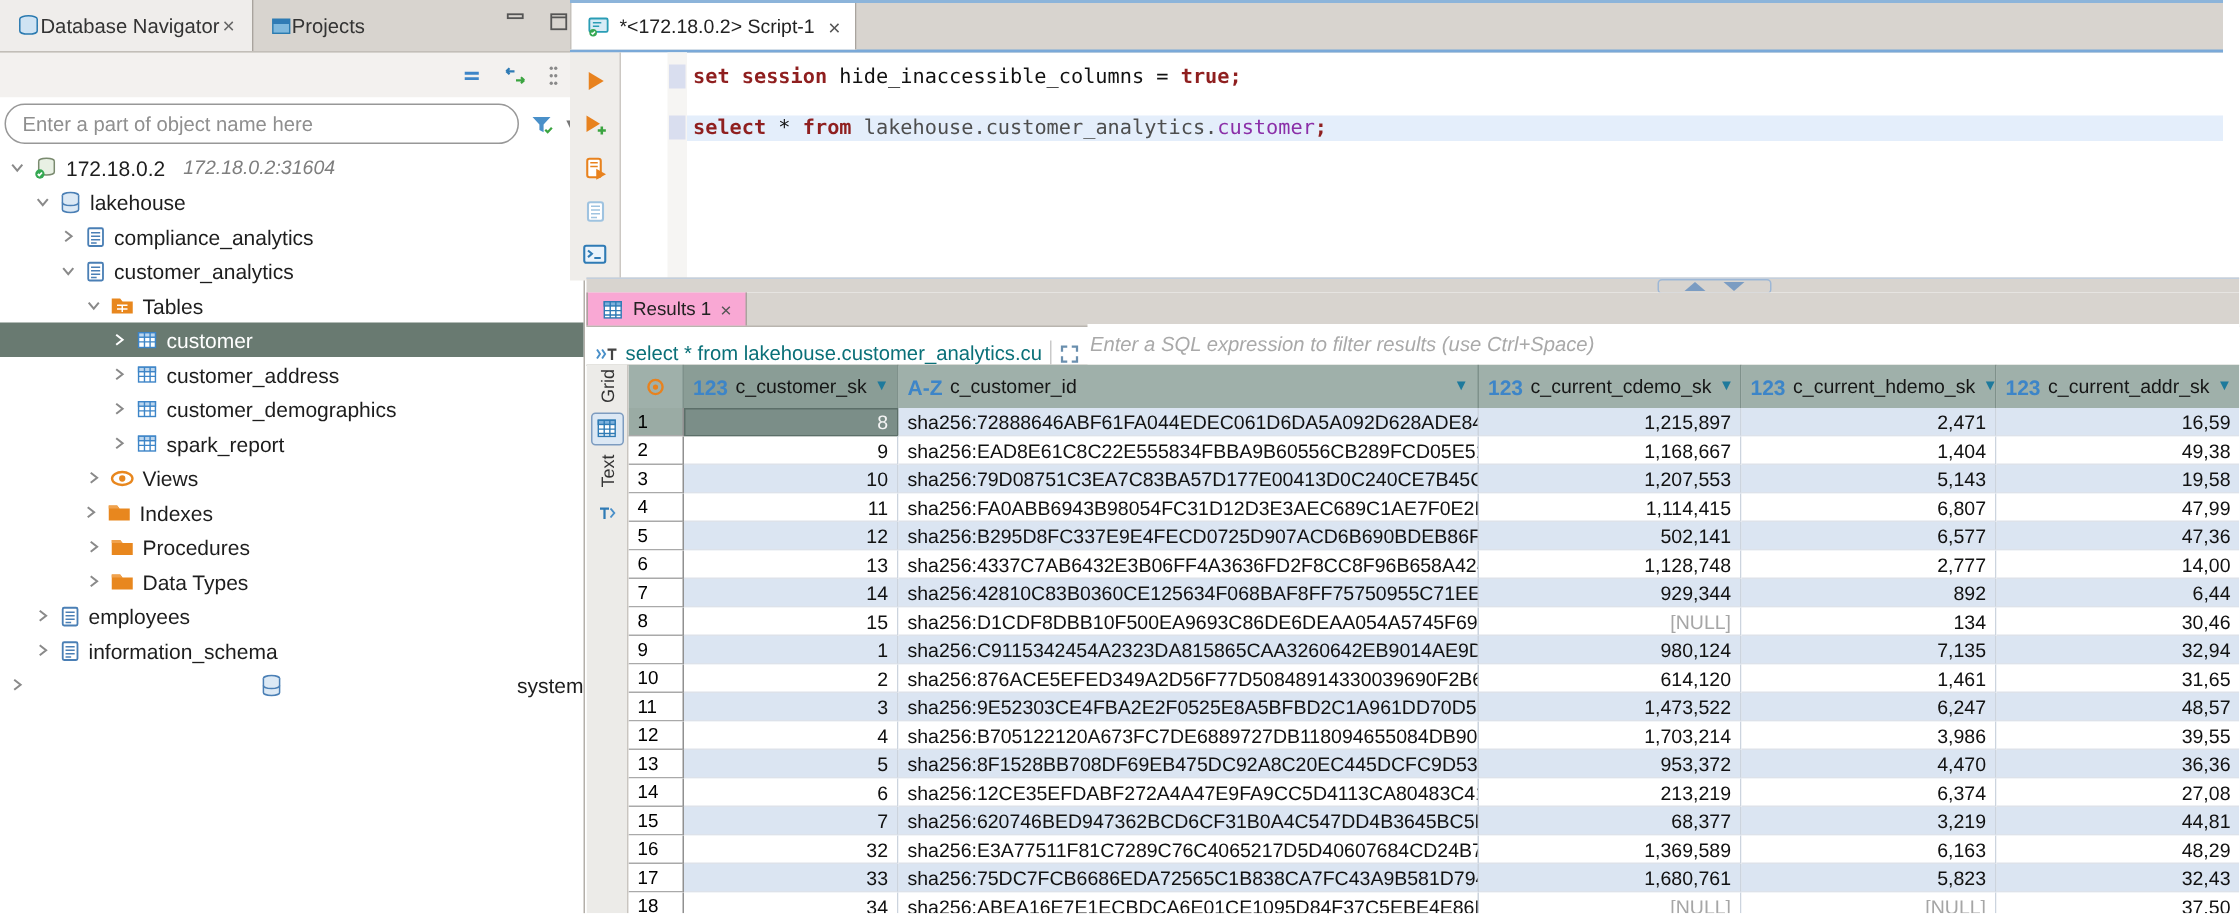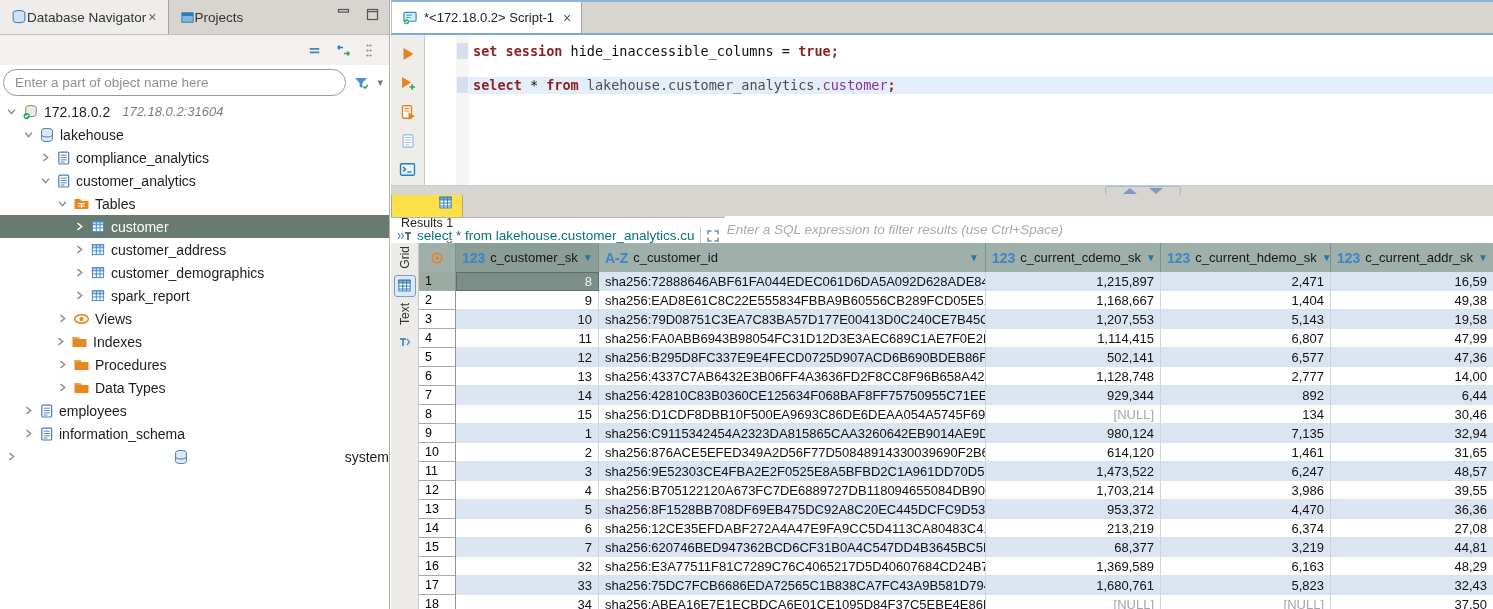--- a/index.html
+++ b/index.html
@@ -21,21 +21,21 @@
   input.search::placeholder{color:#8f8f8f;}
   .chevdown{color:#777;font-size:11px;}
   .tree{font-size:14px;color:#1d1d1d;}
   .titem{height:23px;display:flex;align-items:center;gap:5px;white-space:nowrap;cursor:default;}
   .titem .chev{width:11px;display:inline-flex;justify-content:center;}
   .tdetail{font-style:italic;color:#7e7e7e;font-size:13px;margin-left:7px;}
   .titem.sel{background:#697a71;color:#fff;}
   .titem.sel .chev svg path{stroke:#fff;}
 
   
-  .edpanel{position:absolute;left:391px;top:0;width:1102px;height:185px;background:#fff;border-top:2px solid #8cb4da;box-sizing:border-box;}
+  .edpanel{position:absolute;left:380px;top:0;width:1102px;height:185px;background:#fff;border-top:2px solid #8cb4da;box-sizing:border-box;}
   .ed-tabbar{height:31px;background:#d8d4cf;border-bottom:2px solid #7aa9d8;display:flex;}
   .edtab{display:flex;align-items:center;gap:6px;background:#fff;padding:0 10px;font-size:13px;color:#222;border-right:1px solid #a9a49e;border-left:1px solid #c5c1bb;}
   .edtab .close{color:#555;font-size:14px;margin-left:3px;}
   .ed-body{display:flex;height:152px;}
   .ed-tools{width:34px;background:#efedea;border-right:1px solid #ccc8c3;display:flex;flex-direction:column;align-items:center;padding-top:11px;gap:13px;box-sizing:border-box;}
   .ed-tools .ic{cursor:pointer;}
   .ed-gutter{width:44px;position:relative;background:#fff;}
   .ed-gutter .stripe{position:absolute;right:0;top:0;width:13px;height:100%;background:#f6f5f3;}
   .ed-gutter .mark{position:absolute;right:1px;width:11px;height:16px;background:#d9deef;}
   .ed-code{flex:1;font-family:"DejaVu Sans Mono",monospace;font-size:13.5px;padding-top:8px;position:relative;cursor:text;}
@@ -48,21 +48,21 @@
 
   
   .sash{position:absolute;left:391px;top:185px;width:1102px;height:10px;background:#d8d4cf;border-top:1px solid #c3cfdd;box-sizing:border-box;}
   .sash .pill{position:absolute;left:714px;top:0;width:74px;height:8px;border:1px solid #9db7d6;border-radius:3px;display:flex;align-items:center;justify-content:center;gap:12px;background:#d8d4cf;cursor:pointer;}
   .tri-up{width:0;height:0;border-left:7px solid transparent;border-right:7px solid transparent;border-bottom:6px solid #7b9cc2;}
   .tri-dn{width:0;height:0;border-left:7px solid transparent;border-right:7px solid transparent;border-top:6px solid #7b9cc2;}
 
   
   .results{position:absolute;left:391px;top:195px;width:1102px;height:414px;background:#fff;}
   .res-tabbar{height:22px;background:#d8d4cf;display:flex;border-bottom:1px solid #b9b5af;}
-  .restab{display:flex;align-items:flex-end;gap:6px;background:#fde047;padding:0 9px;font-size:12.5px;color:#222;border-left:1px solid #a9a49e;border-right:1px solid #a9a49e;flex-direction:column;}
+  .restab{display:flex;align-items:center;gap:6px;background:#f9a8d4;padding:0 9px;font-size:12.5px;color:#222;border-left:1px solid #a9a49e;border-right:1px solid #a9a49e;}
   .restab .close{color:#555;font-size:13px;}
   .filterbar{height:25px;display:flex;align-items:flex-end;border-bottom:1px solid #c6c2bc;background:#fff;padding-left:5px;gap:5px;}
   .fquery{font-size:13.5px;color:#0a7078;white-space:nowrap;}
   .fdiv{width:1px;height:16px;background:#c9c9c9;}
   .finput{flex:1;border:none;outline:none;font-size:13.5px;font-style:italic;color:#777;height:100%;font-family:"Liberation Sans",sans-serif;}
   .finput::placeholder{color:#a9a9a9;font-style:italic;}
   .res-body{position:absolute;top:48px;left:0;right:0;bottom:0;display:flex;overflow:hidden;}
   .presbar{width:28px;background:#ecebe8;border-right:1px solid #c9c5c0;display:flex;flex-direction:column;align-items:center;padding-top:3px;gap:6px;box-sizing:border-box;}
   .vlabel{writing-mode:vertical-rl;transform:rotate(180deg);font-size:12px;color:#333;}
   .presicon{width:22px;height:22px;display:flex;align-items:center;justify-content:center;cursor:pointer;}

